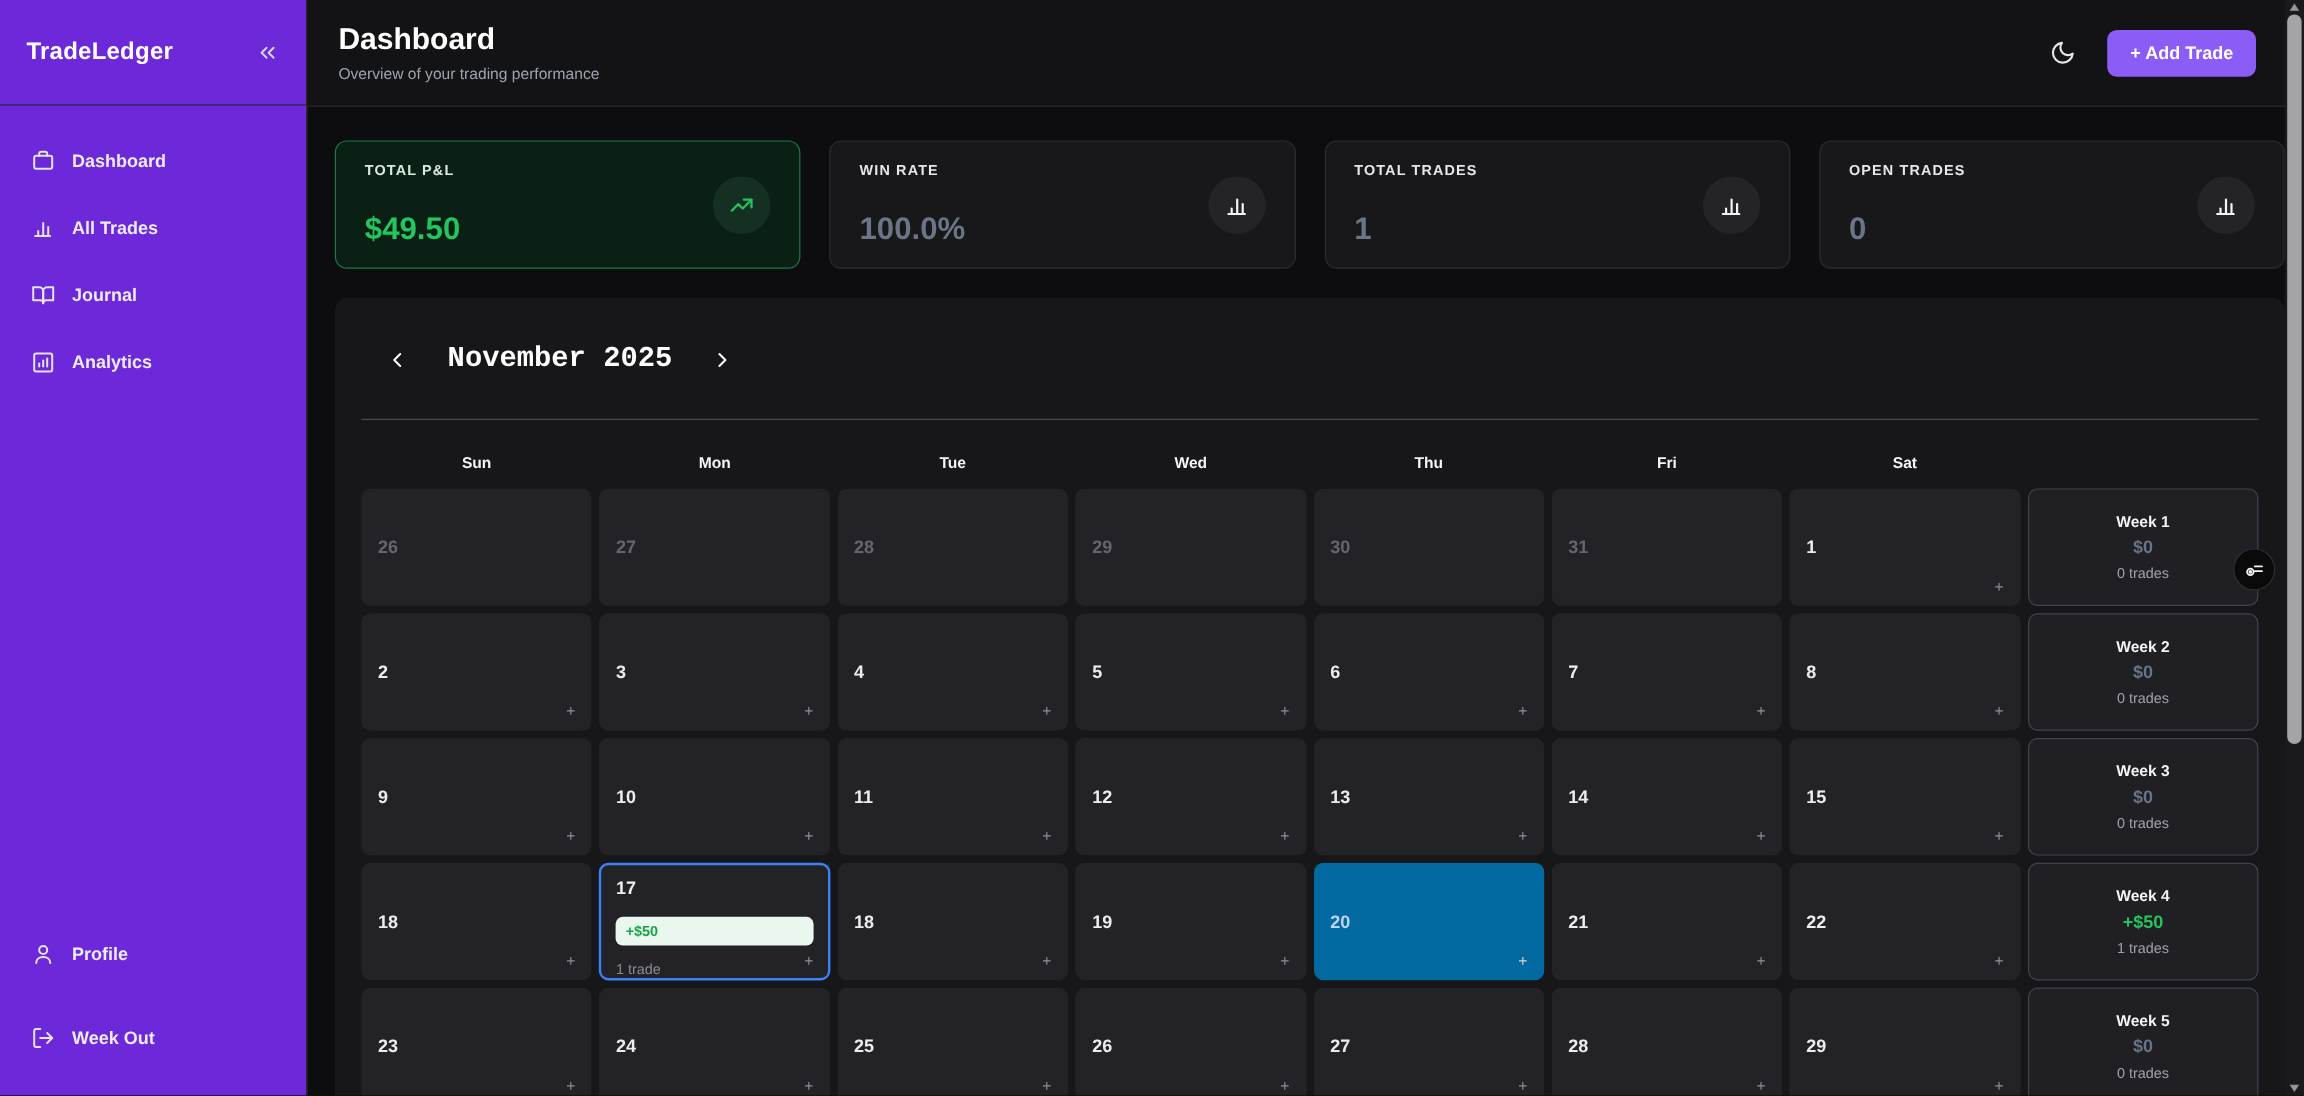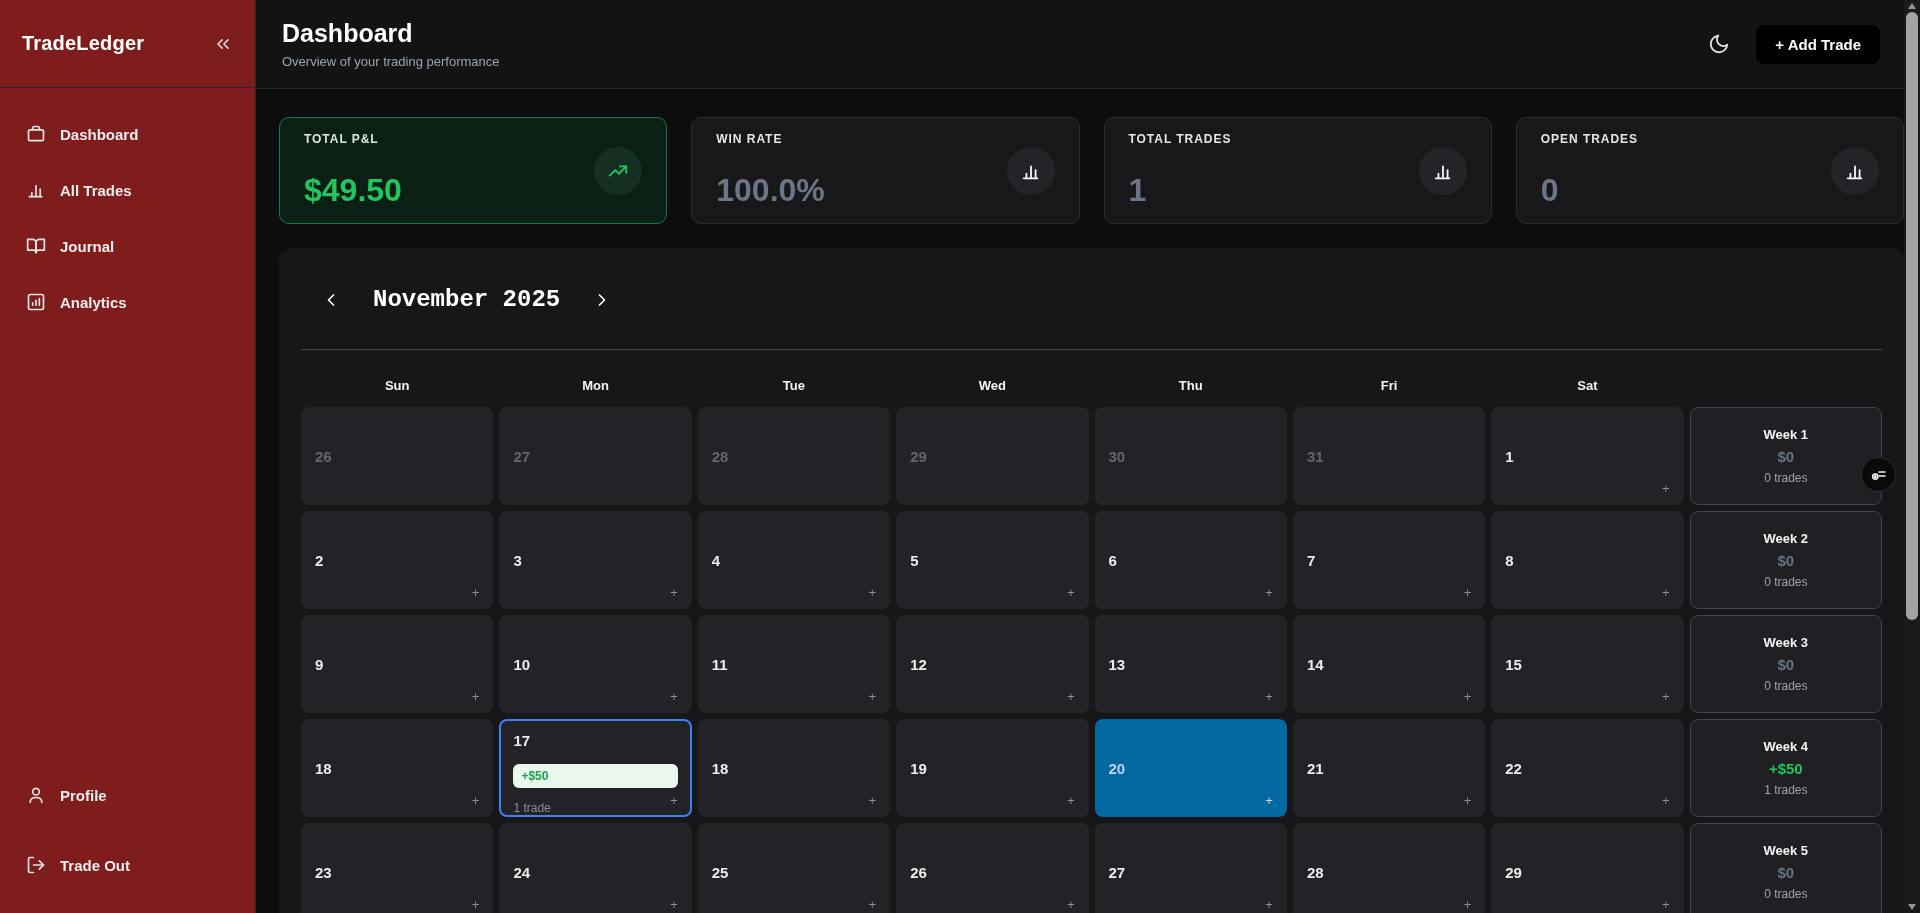--- a/index.html
+++ b/index.html
@@ -3,45 +3,45 @@
 <meta charset="utf-8">
 <style>
   * { box-sizing: border-box; margin: 0; padding: 0; }
   html,body { width:1920px; height:913px; }
   body {
     background:#0d0d0f; color:#fff;
     font-family:"Liberation Sans", sans-serif;
     overflow:hidden; display:flex; position:relative;
   }
   
-  .sidebar { width:256px; min-width:256px; background:#7f1d1d; border-right:1px solid #29292d; display:flex; flex-direction:column; }
+  .sidebar { width:256px; min-width:256px; background:#6d28d9; border-right:1px solid #29292d; display:flex; flex-direction:column; }
   .sidebar-header { height:88px; display:flex; align-items:center; justify-content:space-between; padding:0 22px; border-bottom:1px solid #29292d; }
   .logo { font-size:20px; font-weight:bold; letter-spacing:.2px; }
   .collapse-btn { background:none; border:none; color:#d4d4d8; cursor:pointer; display:flex; align-items:center; }
   .nav { padding:24px 12px 12px; display:flex; flex-direction:column; gap:12px; flex:1; }
   .nav-bottom { padding:12px 12px 26px; display:flex; flex-direction:column; gap:26px; }
   .nav-item { display:flex; align-items:center; gap:14px; padding:12px 14px; border-radius:8px; color:#ececef; font-size:15px; font-weight:600; cursor:pointer; }
   .nav-item .icon { display:flex; align-items:center; color:#e4e4e7; }
   svg { display:block; }
   
   .main { flex:1; display:flex; flex-direction:column; min-width:0; }
   .topbar { height:89px; min-height:89px; background:#131315; border-bottom:1px solid #29292d; display:flex; align-items:center; justify-content:space-between; padding:0 40px 0 26px; }
   .page-title { font-size:25px; font-weight:bold; }
   .page-subtitle { font-size:13px; color:#9ca3af; margin-top:6px; }
   .topbar-right { display:flex; align-items:center; gap:26px; }
   .icon-btn { background:none; border:none; color:#e4e4e7; cursor:pointer; display:flex; }
-  .add-trade-btn { background:#000000; color:#fff; border:none; border-radius:8px; font-family:inherit; font-size:15px; font-weight:bold; padding:11px 19px; cursor:pointer; }
+  .add-trade-btn { background:#8b5cf6; color:#fff; border:none; border-radius:8px; font-family:inherit; font-size:15px; font-weight:bold; padding:11px 19px; cursor:pointer; }
   .content { flex:1; padding:28px 16px 0 23px; overflow:hidden; }
   
   .stats-row { display:grid; grid-template-columns:repeat(4,1fr); gap:24px; }
   .stat-card { height:107px; background:#18181b; border:1px solid #2d2d31; border-radius:10px; display:flex; align-items:center; justify-content:space-between; padding:0 24px; }
   .stat-card.pnl { background:#0b2014; border-color:#1d7a45; }
   .stat-label { font-size:12px; font-weight:bold; letter-spacing:.08em; color:#e6e6e9; }
   .stat-card.pnl .stat-label { color:#dce9e0; }
-  .stat-value { font-size:32px; font-weight:bold; color:#6b7587; margin-top:26px; }
+  .stat-value { font-size:26px; font-weight:bold; color:#6b7587; margin-top:26px; }
   .stat-card.pnl .stat-value { color:#22c55e; }
   .stat-icon-circle { width:48px; height:48px; border-radius:50%; background:#242428; display:flex; align-items:center; justify-content:center; color:#f4f4f5; }
   .stat-card.pnl .stat-icon-circle { background:#153022; color:#22c55e; }
   
   .calendar-card { margin-top:24px; background:#17171a; border-radius:12px; padding:26px 22px 22px; }
   .cal-head { display:flex; align-items:center; padding-left:16px; }
   .cal-nav-btn { background:none; border:none; color:#fff; cursor:pointer; display:flex; padding:4px; }
   .cal-month { font-size:24px; font-weight:bold; margin:12px 28px;font-family:Liberation Mono, monospace; }
   .cal-divider { height:1px; background:#47474d; margin-top:24px; }
   .weekday-row { display:grid; grid-template-columns:repeat(8,1fr); gap:6px; margin:28px 0 14px; }
@@ -140,21 +140,21 @@
         <span class="nav-label">Profile</span>
       </div>
       <div class="nav-item">
         <span class="icon">
           <svg width="20" height="20" viewBox="0 0 24 24" fill="none" stroke="currentColor" stroke-width="2" stroke-linecap="round" stroke-linejoin="round">
             <path d="M9 21H5a2 2 0 0 1-2-2V5a2 2 0 0 1 2-2h4"></path>
             <path d="M16 17l5-5-5-5"></path>
             <path d="M21 12H9"></path>
           </svg>
         </span>
-        <span class="nav-label">Trade Out</span>
+        <span class="nav-label">Week Out</span>
       </div>
     </div>
 </aside>
 
 <div class="main">
   <header class="topbar">
     <div>
       <h1 class="page-title">Dashboard</h1>
       <div class="page-subtitle">Overview of your trading performance</div>
     </div>

